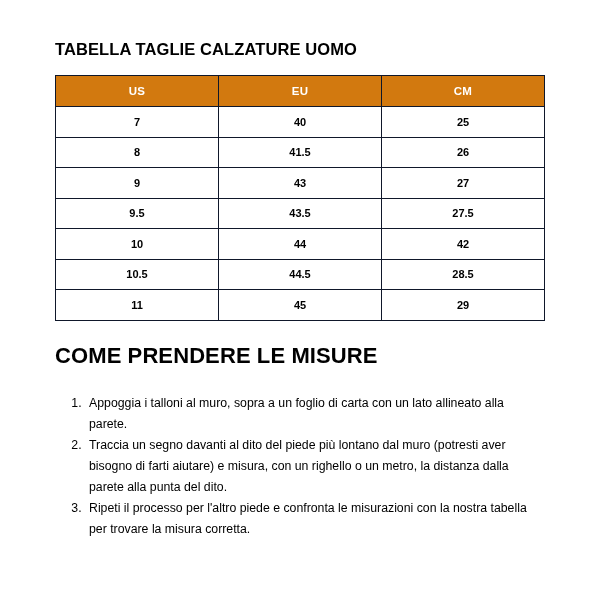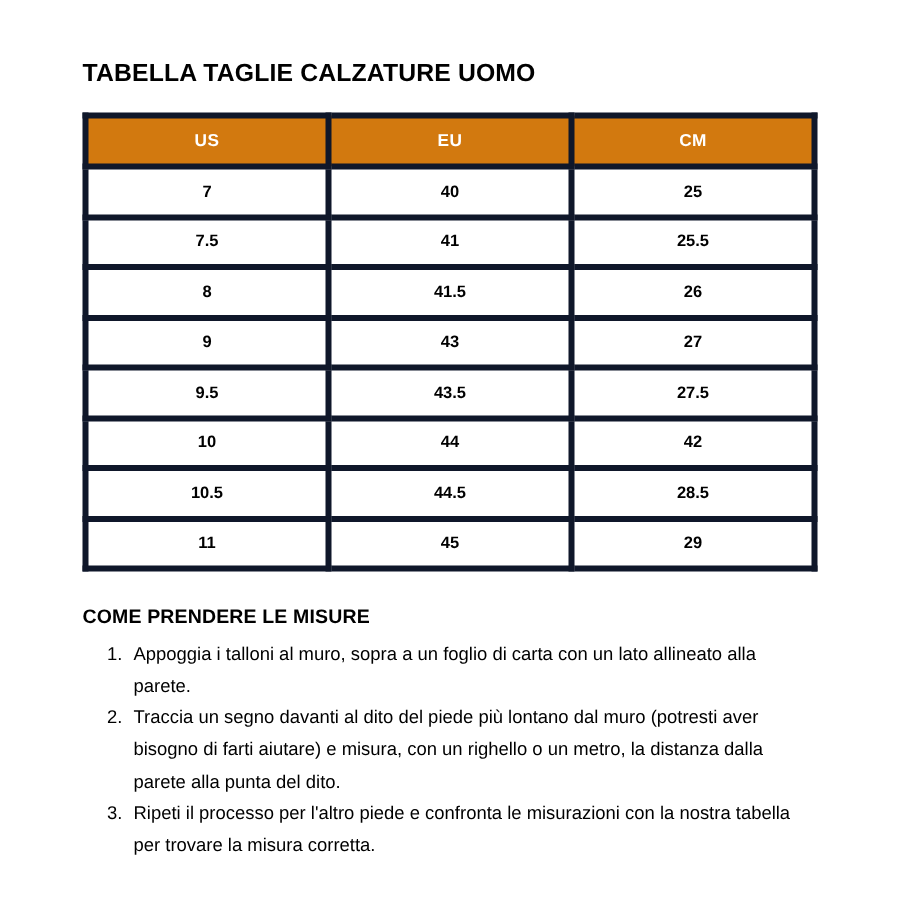--- a/index.html
+++ b/index.html
@@ -28,44 +28,44 @@
     margin: 8px 0 16px 0;
     color: #000;
   }
   table.size-table {
     border-collapse: collapse;
     width: 100%;
     table-layout: fixed;
   }
   table.size-table th,
   table.size-table td {
-    border: 4px solid #0f172a;
+    border: 1px solid #0f172a;
     text-align: center;
     font-size: 11px;
     font-weight: bold;
     padding: 0;
     height: 29.5px;
     vertical-align: middle;
   }
   table.size-table thead th {
     background: #d2790f;
     color: #ffffff;
     height: 30px;
     font-size: 11.5px;
     letter-spacing: 0.3px;
   }
   table.size-table tbody td {
     background: #ffffff;
     color: #000000;
   }
   .section-title {
-    font-size: 13px;
+    font-size: 22px;
     font-weight: bold;
     letter-spacing: 0.1px;
-    margin: 22px 0 8px 0;
+    margin: 22px 0 24px 0;
   }
   ol.steps {
     margin: 0;
     padding-left: 30px;
     font-size: 12.3px;
     line-height: 1.72;
   }
   ol.steps li {
     padding-left: 4px;
     margin-bottom: 0px;
@@ -87,25 +87,20 @@
         <th>US</th>
         <th>EU</th>
         <th>CM</th>
       </tr>
     </thead>
     <tbody>
       <tr>
         <td>7</td>
         <td>40</td>
         <td>25</td>
-      </tr>
-      <tr>
-        <td>7.5</td>
-        <td>41</td>
-        <td>25.5</td>
       </tr>
       <tr>
         <td>8</td>
         <td>41.5</td>
         <td>26</td>
       </tr>
       <tr>
         <td>9</td>
         <td>43</td>
         <td>27</td>

